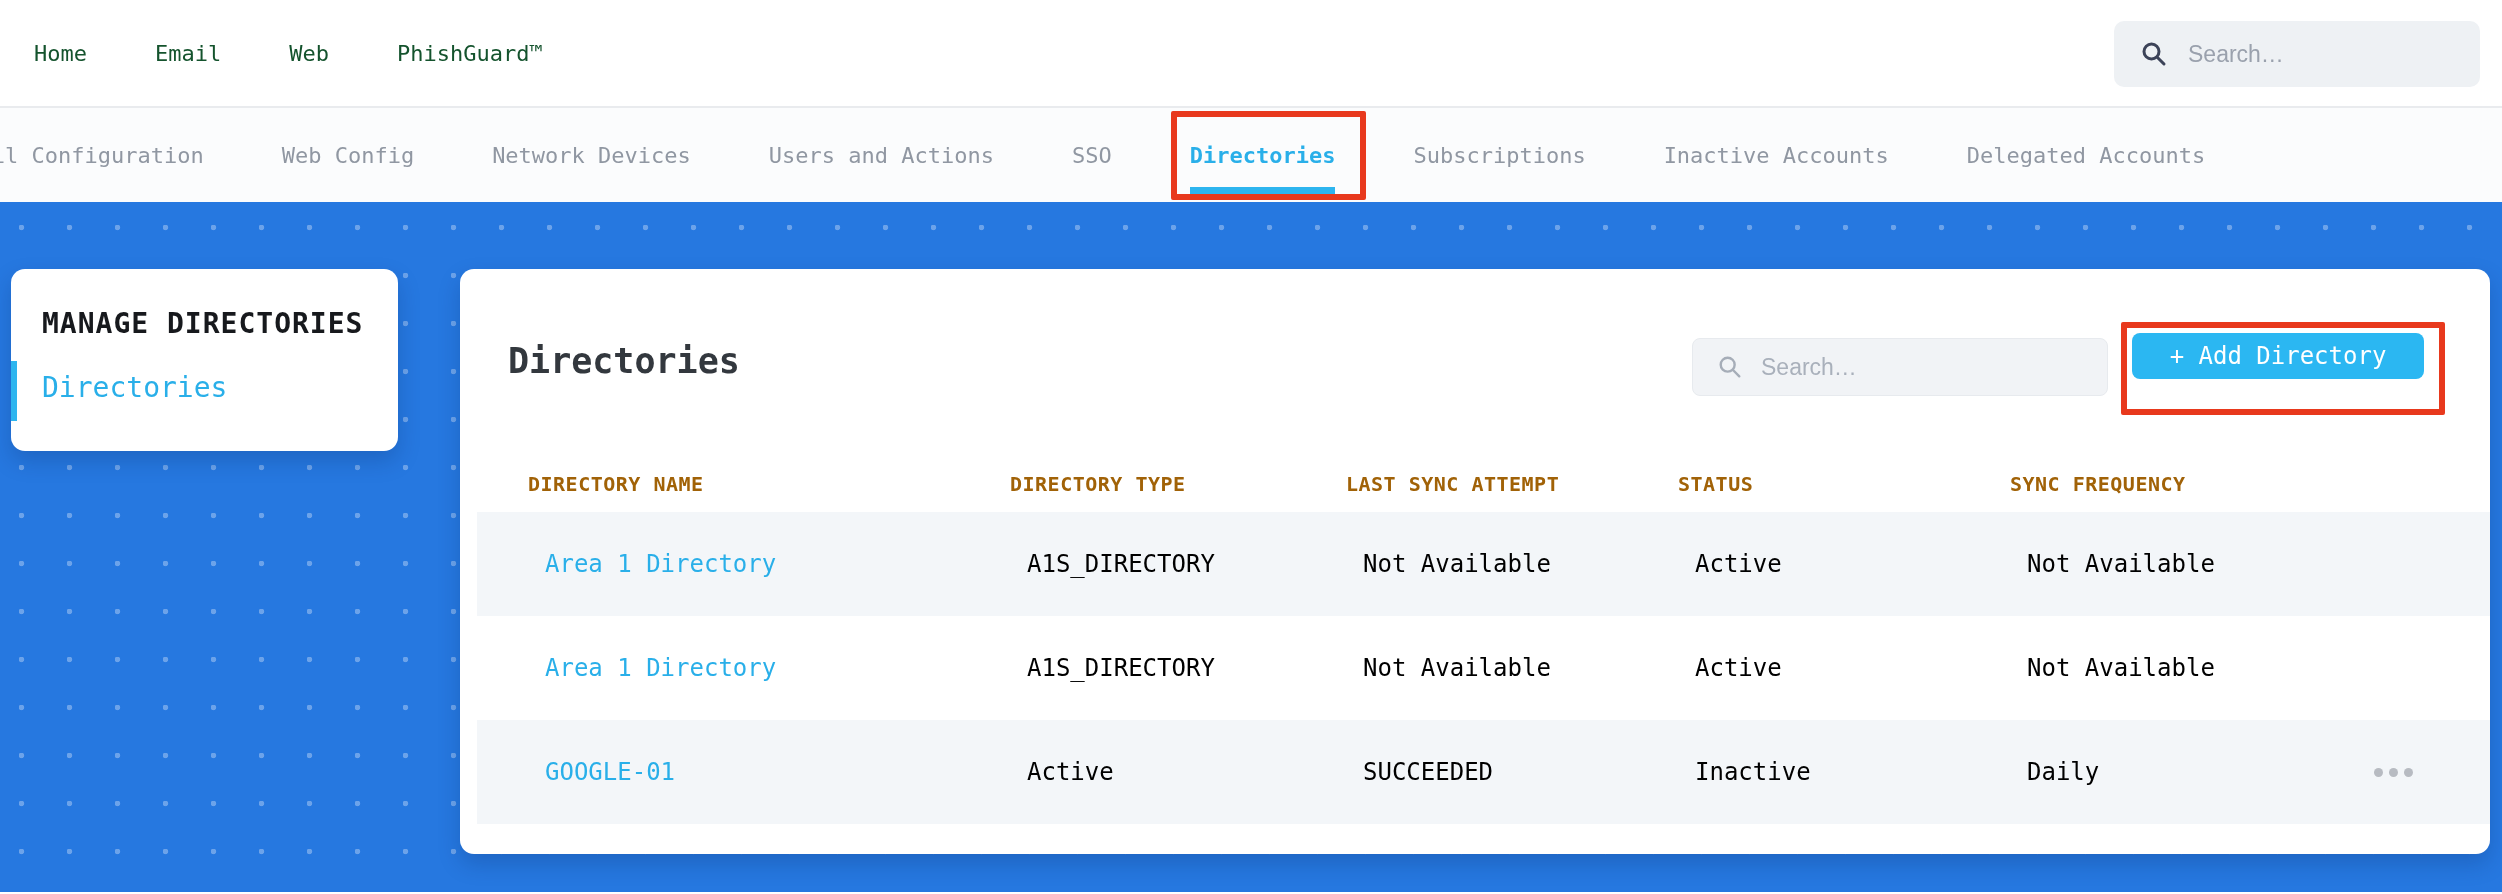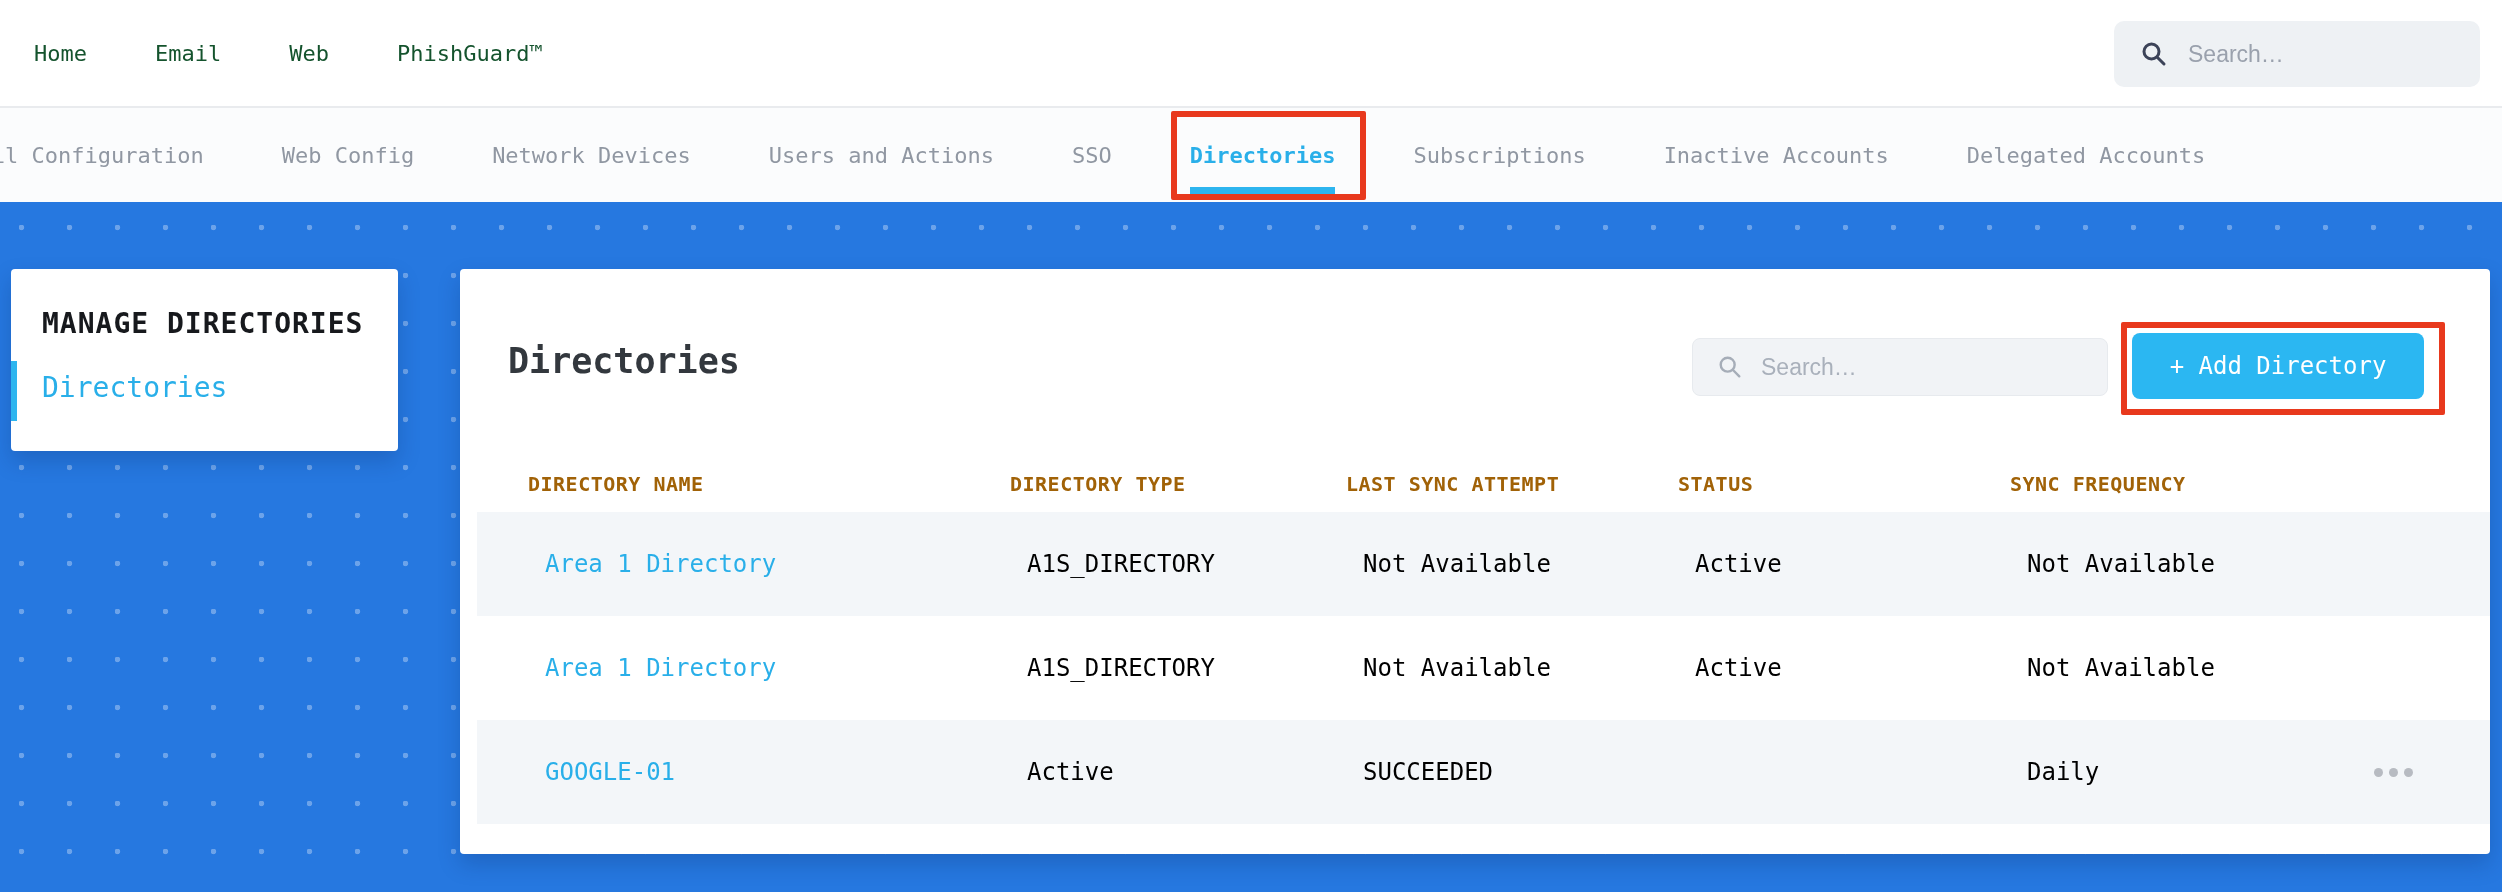--- a/index.html
+++ b/index.html
@@ -29,41 +29,41 @@
   .annotation { position:absolute; border:6px solid #e8391d; border-radius:2px;
                 pointer-events:none; z-index:30; }
   .ann-tab { left:-19px; top:-32px; width:195px; height:89px; }
 
   
   .blue { position:relative; height:690px; background-color:#2678e0;
           background-image:radial-gradient(circle 2.4px at 2.4px 2.4px,
             rgba(255,255,255,.32) 2.4px, transparent 3.2px);
           background-size:48px 48px; background-position:19px 23px; }
 
-  .panel { position:absolute; background:#ffffff; border-radius:4px;
+  .panel { position:absolute; background:#ffffff; border-radius:14px;
            box-shadow:0 10px 22px rgba(9,38,92,.22); }
 
   
   .side-card { left:11px; top:67px; width:387px; height:182px; overflow:hidden; }
   .side-title { position:absolute; left:31px; top:38px; font-size:28px;
                 letter-spacing:1px; color:#17191d; font-weight:bold; white-space:nowrap; }
   .side-link { position:absolute; left:31px; top:102px; font-size:28px;
                color:#29afe9; cursor:pointer; white-space:nowrap; }
   .side-bar { position:absolute; left:0; top:92px; width:6px; height:60px;
               background:#2db5ef; }
 
   
   .main-card { left:460px; top:67px; width:2030px; height:585px; }
   .main-title { position:absolute; left:48px; top:72px; font-size:35px;
                 color:#33383e; font-weight:bold; }
   .card-search { position:absolute; left:1232px; top:69px; width:416px; height:58px;
                  background:#f1f3f6; border:1px solid #e7eaee; border-radius:8px;
                  display:flex; align-items:center; padding-left:24px; gap:18px; }
   .card-search .search-ph { font-size:23px; color:#a9b0bb; }
-  .add-btn { position:absolute; left:1672px; top:64px; width:292px; height:66px;
+  .add-btn { position:absolute; left:1672px; top:64px; width:292px; height:46px;
              background:#2bb7f2; border:none; border-radius:8px; color:#ffffff;
              font-family:inherit; font-size:24px; display:flex; align-items:center;
              justify-content:center; cursor:pointer; white-space:nowrap; }
   .ann-btn { left:1661px; top:53px; width:324px; height:93px; }
 
   
   .thead { position:absolute; top:187px; left:0; right:0; height:56px; }
   .th { position:absolute; top:0; height:56px; line-height:56px; font-size:20px;
         letter-spacing:.5px; color:#a16207; font-weight:bold; white-space:nowrap; }
   .trow { position:absolute; left:17px; right:0; height:104px; }
@@ -155,20 +155,21 @@
       <span class="td c1">A1S_DIRECTORY</span>
       <span class="td c2">Not Available</span>
       <span class="td c3">Active</span>
       <span class="td c4">Not Available</span>
     </div>
 
     <div class="trow striped" style="top:451px">
       <span class="td link c0">GOOGLE-01</span>
       <span class="td c1">Active</span>
       <span class="td c2">SUCCEEDED</span>
+      <span class="td c3">Inactive</span>
       <span class="td c4">Daily</span>
       <span class="row-menu">
         <i></i>
           <i></i>
           <i></i>
       </span>
     </div>
   </main>
 
 </section>

